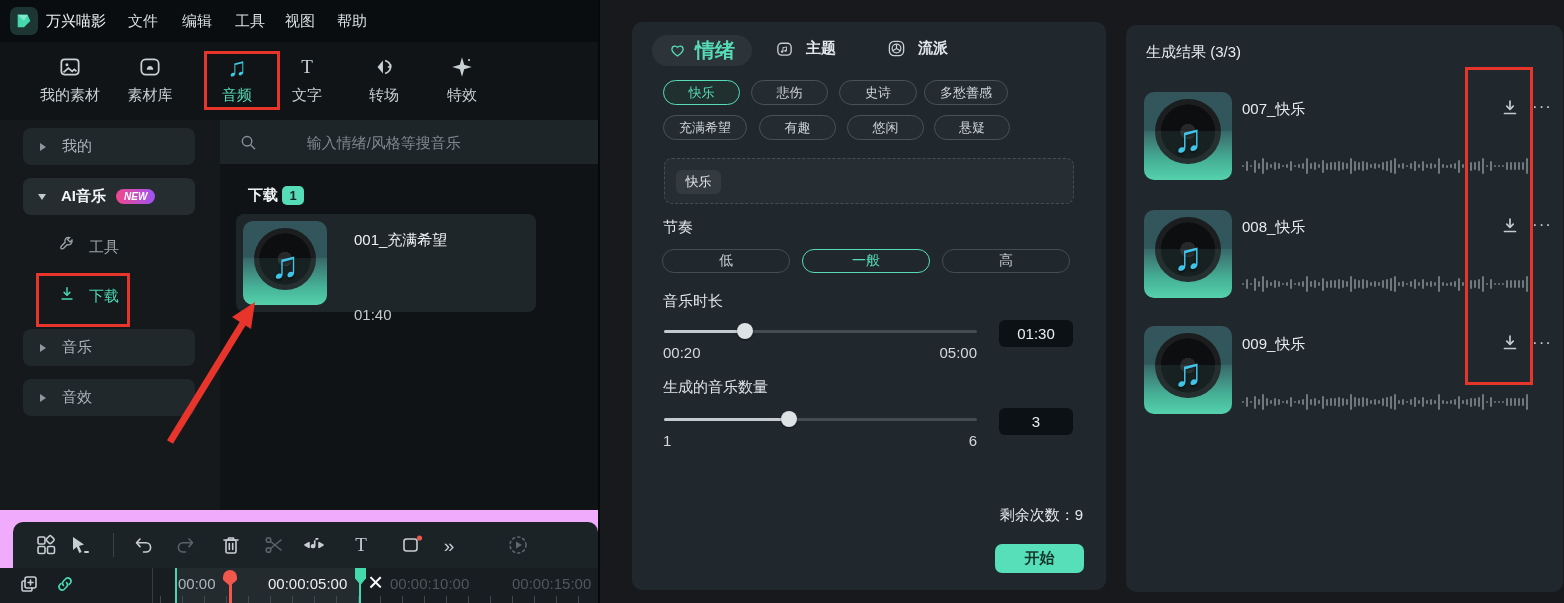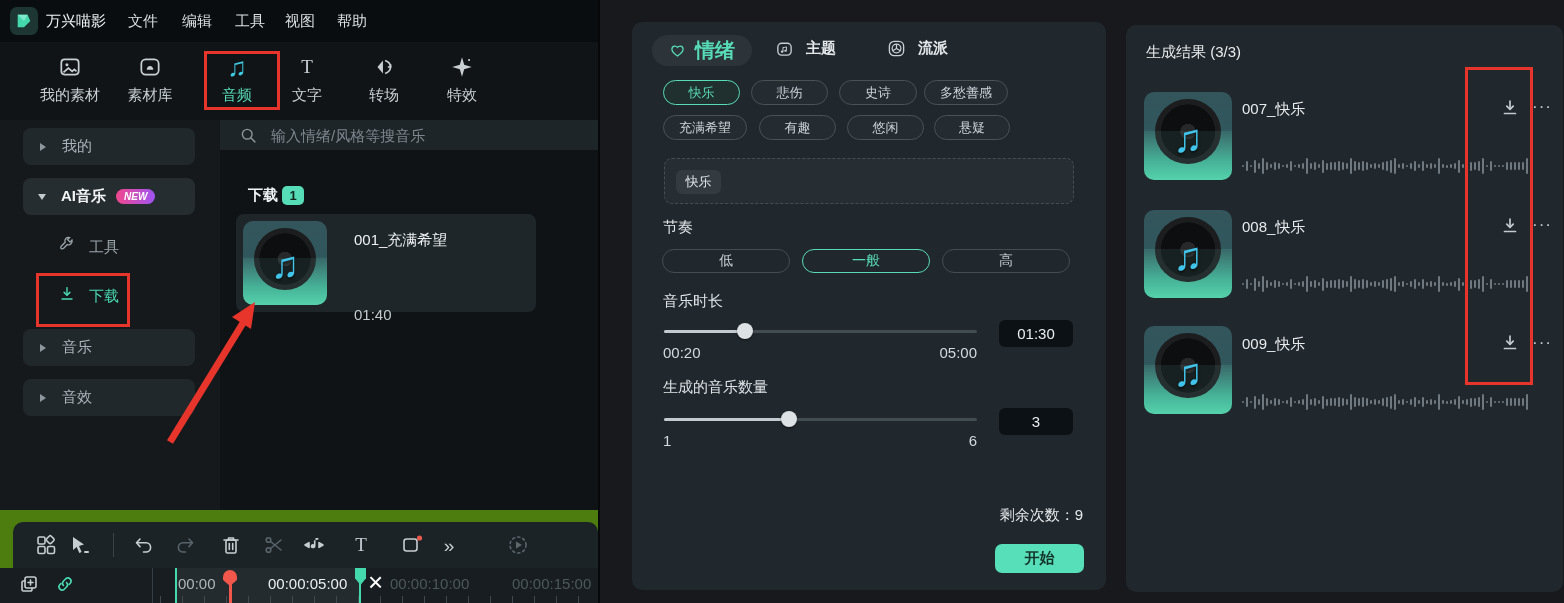--- a/index.html
+++ b/index.html
@@ -3,21 +3,21 @@
 <meta charset="utf-8">
 <style>
   html,body{margin:0;padding:0;background:#000;}
   *{box-sizing:border-box;}
   .stage{position:relative;width:1564px;height:603px;overflow:hidden;
          font-family:"Liberation Sans","DejaVu Sans",sans-serif;color:#d6dce0;
          background:#17191d;}
   .abs{position:absolute;}
 
   
-  .left-app{position:absolute;left:0;top:0;width:598px;height:603px;background:#4d7c0f;}
+  .left-app{position:absolute;left:0;top:0;width:598px;height:603px;background:#f0abfc;}
   .menubar{position:absolute;left:0;top:0;width:598px;height:42px;background:#0a0d0f;}
   .logo{position:absolute;left:10px;top:7px;width:28px;height:28px;border-radius:7px;
         background:#1d3634;display:flex;align-items:center;justify-content:center;}
   .app-title{position:absolute;left:46px;top:12px;font-size:15px;color:#eef2f4;}
   .menu-item{position:absolute;top:12px;font-size:15px;color:#d9dfe2;cursor:default;}
 
   .tabbar{position:absolute;left:0;top:42px;width:598px;height:78px;background:#101416;}
   .tab{position:absolute;top:8px;width:84px;height:64px;text-align:center;}
   .tab .ticon{height:34px;display:flex;align-items:center;justify-content:center;color:#c9d0d4;}
   .tab .tlabel{font-size:15px;color:#c9d0d4;margin-top:2px;}
@@ -39,22 +39,22 @@
              font-weight:bold;color:#fff;background:linear-gradient(90deg,#f1478c,#9f54f3);}
   .side-sub{position:absolute;left:58px;display:flex;align-items:center;gap:13px;}
   .side-sub .slabel{font-size:15px;color:#9aa3a8;}
   .side-sub.active .slabel{color:#4ad9b2;}
   .collapse-btn{position:absolute;left:175px;top:471px;width:23px;height:24px;border-radius:6px;
                 background:#242d31;color:#4ad9b2;font-size:15px;font-weight:bold;
                 display:flex;align-items:center;justify-content:center;}
 
   
   .content{position:absolute;left:220px;top:120px;width:378px;height:390px;background:#0f1316;}
-  .searchrow{position:absolute;left:0;top:0;width:378px;height:30px;background:#1d2529;
-             display:flex;align-items:center;}
+  .searchrow{position:absolute;left:0;top:0;width:378px;height:44px;background:#1d2529;
+             display:flex;align-items:center;gap:36px;}
   .searchrow svg{margin-left:20px;}
   .search-input{background:transparent;border:none;outline:none;margin-left:12px;width:300px;
                 font-size:15px;color:#cfd6da;font-family:inherit;}
   .search-input::placeholder{color:#7e878c;}
   .dl-header{position:absolute;left:28px;top:66px;font-size:15px;font-weight:bold;color:#f0f3f5;}
   .dl-badge{position:absolute;left:62px;top:66px;width:22px;height:19px;border-radius:5px;
             background:#57dcb8;color:#12251f;font-size:13px;font-weight:bold;
             display:flex;align-items:center;justify-content:center;}
   .dl-card{position:absolute;left:16px;top:94px;width:300px;height:98px;border-radius:8px;background:#1e262a;}
   .dl-title{position:absolute;left:118px;top:17px;font-size:15px;color:#edf1f3;}

